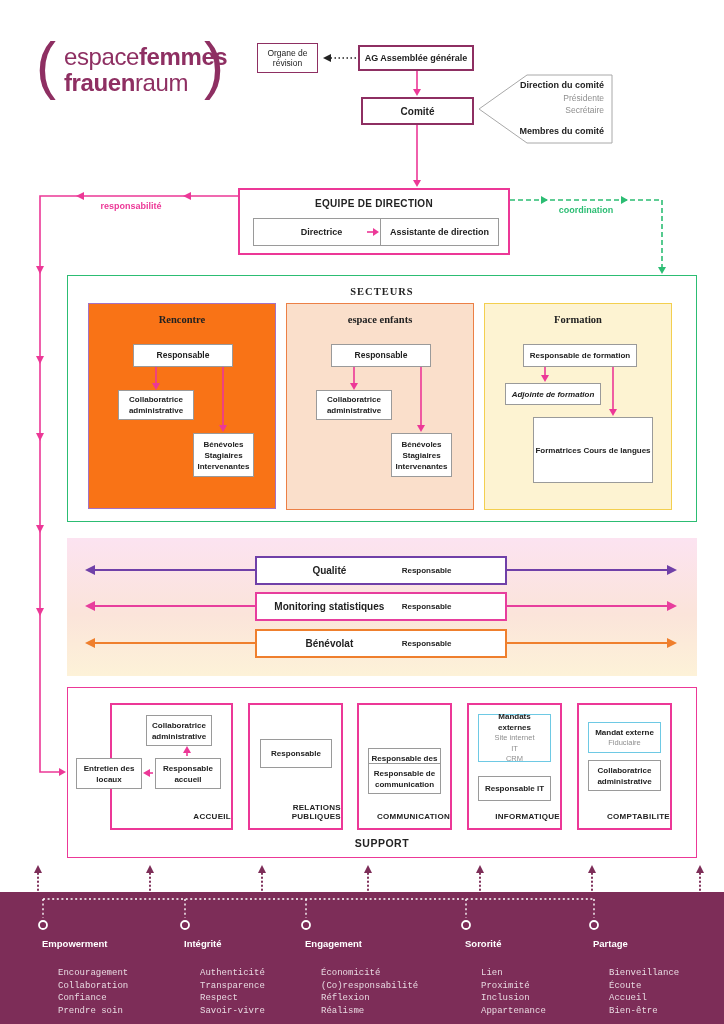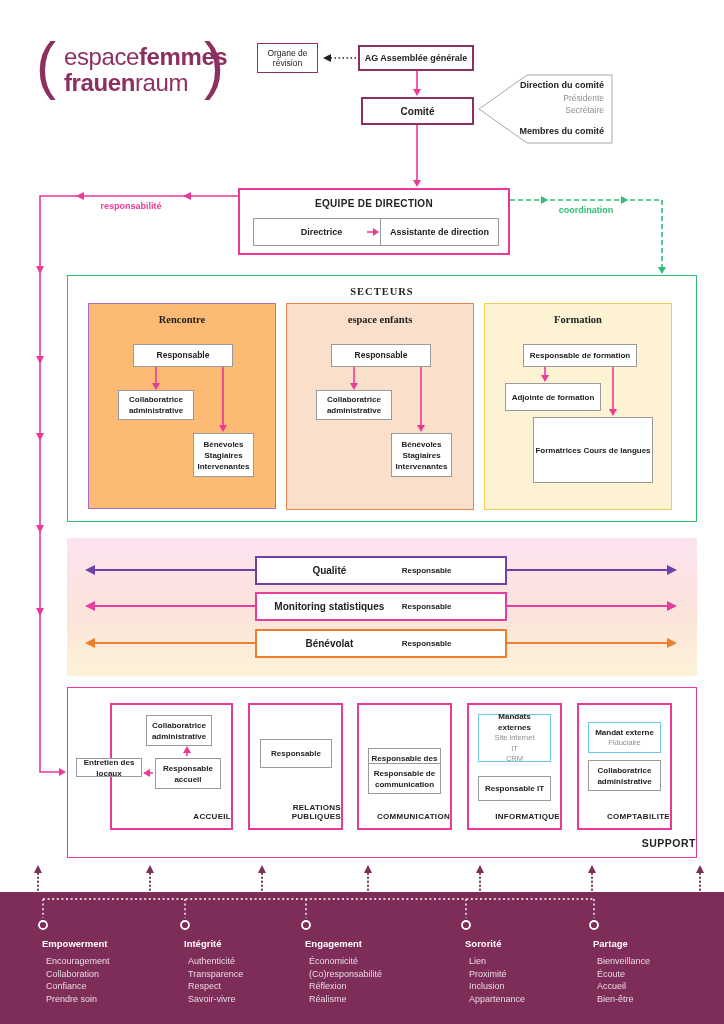--- a/index.html
+++ b/index.html
@@ -32,21 +32,21 @@
   .dept{position:absolute;border:2px solid #ec3897;background:#fff;z-index:2;}
   .dept-label{position:absolute;bottom:7px;left:0;right:0;text-align:right;font-size:8px;font-weight:700;letter-spacing:.3px;z-index:3;}
   .bandrow{position:absolute;left:255px;width:252px;height:29px;background:#fff;display:flex;align-items:center;z-index:2;}
   .bandrow .lbl{flex:1.4;text-align:center;font-size:10px;font-weight:700;}
   .bandrow .role{flex:1;text-align:left;font-size:8px;font-weight:700;}
   .pent-txt{position:absolute;left:498px;top:79px;width:106px;text-align:right;z-index:5;font-size:8.5px;line-height:12.5px;}
   .bar{position:absolute;left:0;top:892px;width:724px;height:132px;background:#7d2d58;z-index:1;}
   .vcol{position:absolute;top:937px;z-index:3;color:#fff;}
   .vcol .vt{font-size:9.5px;font-weight:700;line-height:14px;}
   .vcol li{font-size:9px;line-height:12.5px;color:rgba(255,255,255,.82);list-style:none;}
-  .vcol ul{margin:4px;padding:0;}
+  .vcol ul{margin:16px;padding:0;font-family:Liberation Mono, monospace;}
 </style>
 </head>
 <body>
 
 <div class="canvas">
 
   <div class="logo">
     <span class="brk" style="left:0;">(</span>
     <div class="txt">
       <div><span>espace</span><b>femmes</b></div>
@@ -74,66 +74,66 @@
   <div class="box gray" style="left:253px;top:218px;width:137px;height:28px;font-size:9px;font-weight:700;">Directrice</div>
   <div class="box gray" style="left:380px;top:218px;width:119px;height:28px;font-size:9px;font-weight:700;">Assistante de direction</div>
 
   <div class="label-float" style="left:90px;top:201px;width:82px;text-align:center;color:#ec3897;">responsabilité</div>
   <div class="label-float" style="left:545px;top:205px;width:82px;text-align:center;color:#2cbd73;">coordination</div>
 
   <div class="frame" style="left:67px;top:275px;width:630px;height:247px;border:1.6px solid #2cbd73;">
     <div class="sec-title" style="letter-spacing:1px;">SECTEURS</div>
   </div>
 
-  <div class="sector" style="left:88px;top:303px;width:188px;height:206px;border-color:#a472c4;background:#fdba74;">
+  <div class="sector" style="left:88px;top:303px;width:188px;height:206px;border-color:#a472c4;background:#f97316;">
     <div class="sec-title">Rencontre</div>
   </div>
   <div class="box gray t85" style="left:133px;top:344px;width:100px;height:23px;">Responsable</div>
   <div class="box gray t8" style="left:118px;top:390px;width:76px;height:30px;padding:2px;">Collaboratrice administrative</div>
   <div class="box gray t8" style="left:193px;top:433px;width:61px;height:44px;padding:2px;">Bénévoles Stagiaires Intervenantes</div>
 
   <div class="sector" style="left:286px;top:303px;width:188px;height:207px;border-color:#ec8046;background:#fadfcb;">
     <div class="sec-title">espace enfants</div>
   </div>
   <div class="box gray t85" style="left:331px;top:344px;width:100px;height:23px;">Responsable</div>
   <div class="box gray t8" style="left:316px;top:390px;width:76px;height:30px;padding:2px;">Collaboratrice administrative</div>
   <div class="box gray t8" style="left:391px;top:433px;width:61px;height:44px;padding:2px;">Bénévoles Stagiaires Intervenantes</div>
 
   <div class="sector" style="left:484px;top:303px;width:188px;height:207px;border-color:#f3cf4f;background:#fdf3d2;">
     <div class="sec-title">Formation</div>
   </div>
   <div class="box gray nowrap" style="left:523px;top:344px;width:114px;height:23px;font-size:8px;font-weight:700;">Responsable de formation</div>
-  <div class="box gray nowrap" style="left:505px;top:383px;width:96px;height:28px;font-size:8px;font-weight:700;">Adjointe de formation</div>
+  <div class="box gray nowrap" style="left:505px;top:383px;width:96px;height:22px;font-size:8px;font-weight:700;font-style:italic;">Adjointe de formation</div>
   <div class="box gray nowrap" style="left:533px;top:417px;width:120px;height:66px;font-size:8px;font-weight:700;">Formatrices Cours de langues</div>
 
   <div class="frame" style="left:67px;top:538px;width:630px;height:138px;border:none;
        background:linear-gradient(180deg,#fce3f1 0%,#fbe4da 55%,#fdf2d8 100%);"></div>
 
   <div class="bandrow" style="top:556px;border:2px solid #7040a8;">
     <span class="lbl">Qualité</span>
     <span class="role">Responsable</span>
   </div>
   <div class="bandrow" style="top:592px;border:2px solid #e73e9d;">
     <span class="lbl">Monitoring statistiques</span>
     <span class="role">Responsable</span>
   </div>
   <div class="bandrow" style="top:629px;border:2px solid #ef7f2d;">
     <span class="lbl">Bénévolat</span>
     <span class="role">Responsable</span>
   </div>
 
   <div class="frame" style="left:67px;top:687px;width:630px;height:171px;border:1.6px solid #ec3897;">
-    <div style="position:absolute;bottom:8px;left:0;right:0;text-align:right;font-size:10.5px;font-weight:700;letter-spacing:.5px;">SUPPORT</div>
+    <div style="position:absolute;bottom:8px;left:0;right:0;text-align:center;font-size:10.5px;font-weight:700;letter-spacing:.5px;">SUPPORT</div>
   </div>
 
   <div class="dept" style="left:110px;top:703px;width:123px;height:127px;">
     <div class="dept-label">ACCUEIL</div>
   </div>
   <div class="box gray t8" style="left:146px;top:715px;width:66px;height:31px;padding:2px;z-index:3;">Collaboratrice administrative</div>
-  <div class="box gray t8" style="left:76px;top:758px;width:66px;height:19px;padding:2px;z-index:3;">Entretien des locaux</div>
+  <div class="box gray t8" style="left:76px;top:758px;width:66px;height:31px;padding:2px;z-index:3;">Entretien des locaux</div>
   <div class="box gray t8" style="left:155px;top:758px;width:66px;height:31px;padding:2px;z-index:3;">Responsable accueil</div>
 
   <div class="dept" style="left:248px;top:703px;width:95px;height:127px;">
     <div class="dept-label">RELATIONS PUBLIQUES</div>
   </div>
   <div class="box gray t8" style="left:260px;top:739px;width:72px;height:29px;">Responsable</div>
 
   <div class="dept" style="left:357px;top:703px;width:95px;height:127px;">
     <div class="dept-label">COMMUNICATION</div>
   </div>

